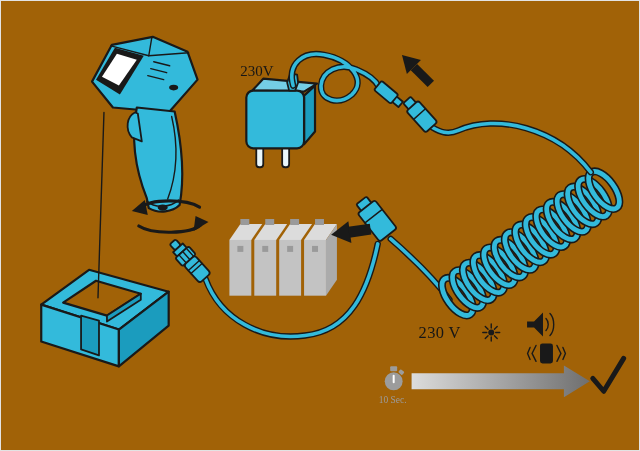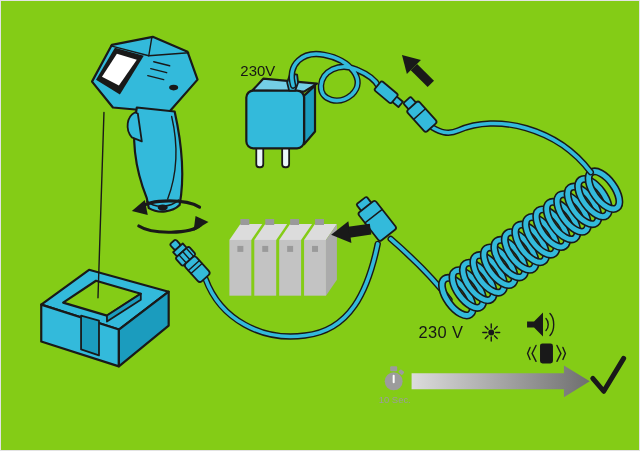--- a/index.html
+++ b/index.html
@@ -1,19 +1,19 @@
 <!DOCTYPE html>
 <html style="--device-fill: #33BADB; --device-fill-light: #74CEE6; --device-fill-dark: #1B9CBE; --outline: #191919; --battery-front: #C3C3C3; --battery-top: #DCDCDC; --battery-side: #ABABAB; --battery-mark: #9A9A9A; --muted-gray: #9C9C9C; --arrow-grad-start: #DCDCDC; --arrow-grad-end: #6F6F6F;"><head>
 <meta charset="utf-8">
 <style>
   html,body{margin:0;padding:0;background:#fff;}
   .stage{
     position:relative;width:640px;height:451px;box-sizing:border-box;
-    background:#84cc16;border:1px solid #e3e3e3;overflow:hidden;
-    font-family:Liberation Sans, sans-serif;
+    background:#a16207;border:1px solid #e3e3e3;overflow:hidden;
+    font-family:Liberation Serif, serif;
   }
   svg{display:block;width:100%;height:100%;}
   .cyan {fill:var(--device-fill,#33BADB);}
   .cyanl{fill:var(--device-fill-light,#74CEE6);}
   .cyand{fill:var(--device-fill-dark,#1B9CBE);}
   .wht  {fill:#ffffff;}
   .dark {fill:var(--outline,#191919);}
   .outl {stroke:var(--outline,#191919);stroke-width:2.2;stroke-linejoin:round;stroke-linecap:round;}
   .outl2{stroke:var(--outline,#191919);stroke-width:1.8;stroke-linejoin:round;stroke-linecap:round;}
   .thin {stroke:var(--outline,#191919);stroke-width:1.4;fill:none;stroke-linecap:round;}

